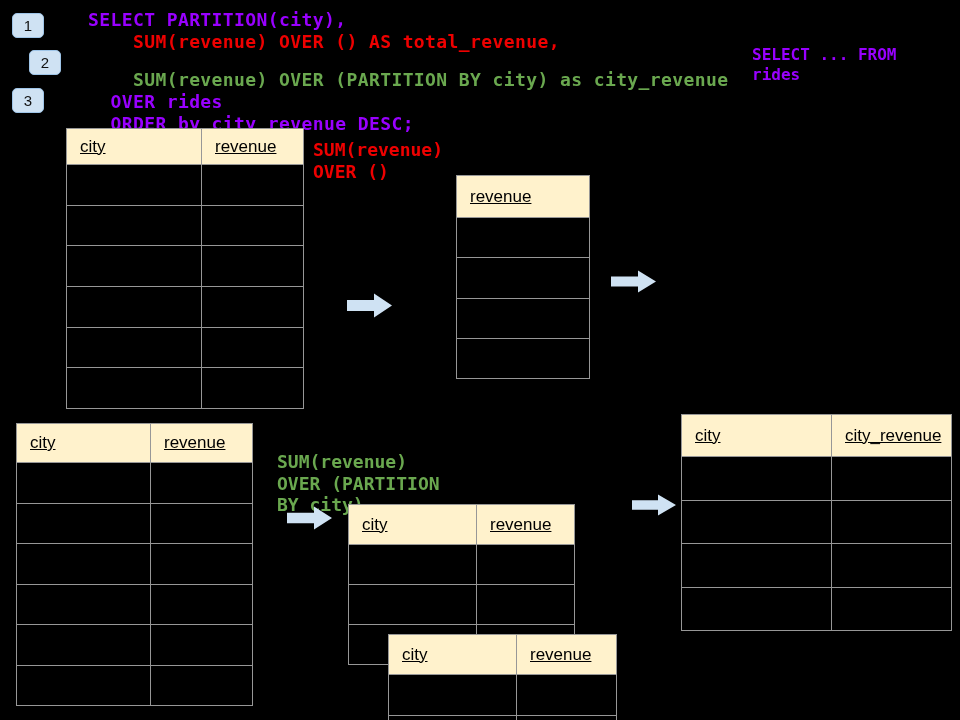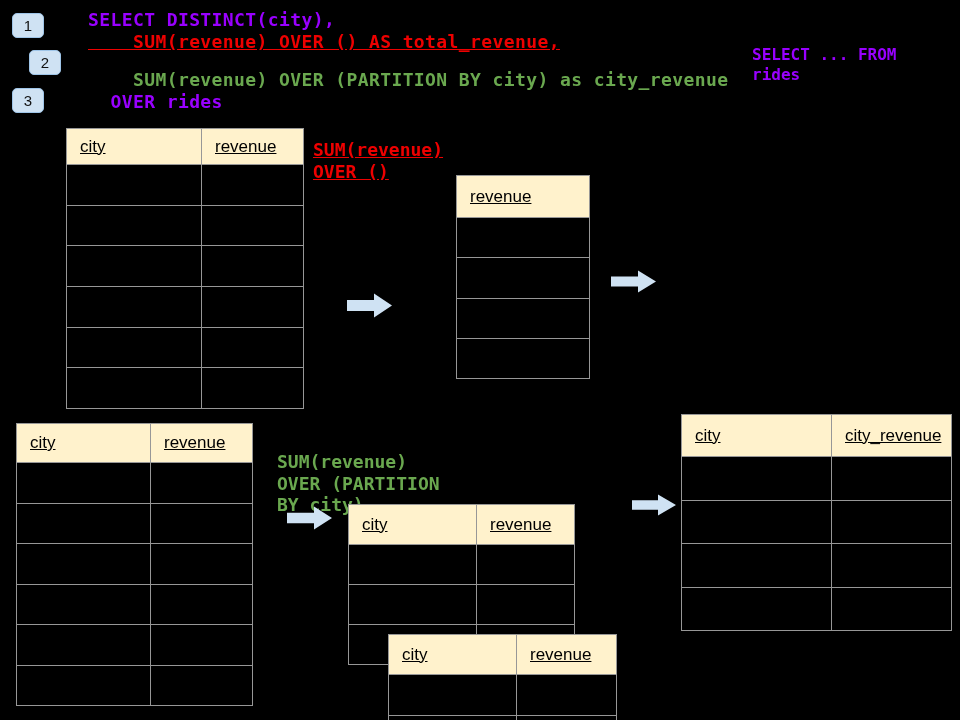--- a/index.html
+++ b/index.html
@@ -3,21 +3,21 @@
 <meta charset="utf-8">
 <style>
   html,body{margin:0;padding:0;background:#000;}
   #canvas{position:relative;width:960px;height:720px;background:#000;overflow:hidden;
           font-family:"Liberation Sans",sans-serif;}
 
   
   .mono{font-family:"DejaVu Sans Mono",monospace;font-weight:bold;white-space:pre;}
   #code-block{position:absolute;left:88px;top:9px;font-size:18px;line-height:22.3px;letter-spacing:.4px;}
   .c-purple{color:var(--purple);}
-  .c-red{color:var(--red);text-decoration:underline;}
+  .c-red{color:var(--red);}
   .c-green{color:var(--green);margin-top:15px;}
   #side-note{position:absolute;left:752px;top:45px;font-size:16px;line-height:20px;}
   #ann-total{position:absolute;left:313px;top:139px;font-size:18px;line-height:22px;}
   #ann-partition{position:absolute;left:277px;top:436px;font-size:18px;line-height:21.7px;}
 
   
   .badge{position:absolute;width:30px;height:23px;background:var(--arrow);border:1px solid #9fc5e8;
          border-radius:5px;color:#111;font-size:15px;display:flex;align-items:center;justify-content:center;}
   #badge-1{left:12px;top:13px;}
   #badge-2{left:29px;top:50px;}
@@ -50,21 +50,21 @@
 </style>
 </head>
 <body>
 
 <div id="canvas">
 
   <div class="badge" id="badge-1">1</div>
   <div class="badge" id="badge-2">2</div>
   <div class="badge" id="badge-3">3</div>
 
-  <div id="code-block" class="mono"><div class="c-purple">SELECT DISTINCT(city),</div><div class="c-red">    SUM(revenue) OVER () AS total_revenue,</div><div class="c-green">    SUM(revenue) OVER (PARTITION BY city) as city_revenue</div><div class="c-purple">  OVER rides</div></div>
+  <div id="code-block" class="mono"><div class="c-purple">SELECT PARTITION(city),</div><div class="c-red">    SUM(revenue) OVER () AS total_revenue,</div><div class="c-green">    SUM(revenue) OVER (PARTITION BY city) as city_revenue</div><div class="c-purple">  OVER rides</div><div class="c-purple">  ORDER by city_revenue DESC;</div></div>
 
   <div id="side-note" class="mono c-purple">SELECT ... FROM
 rides</div>
 
   <div id="ann-total" class="mono c-red">SUM(revenue)
 OVER ()</div>
   <div id="ann-partition" class="mono c-green">SUM(revenue)
 OVER (PARTITION
 BY city)</div>
 

